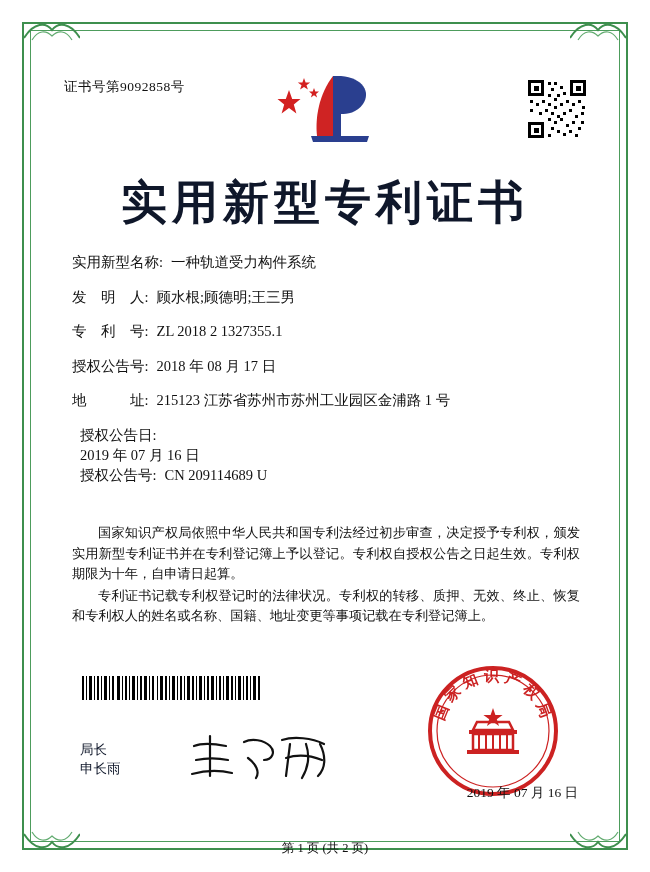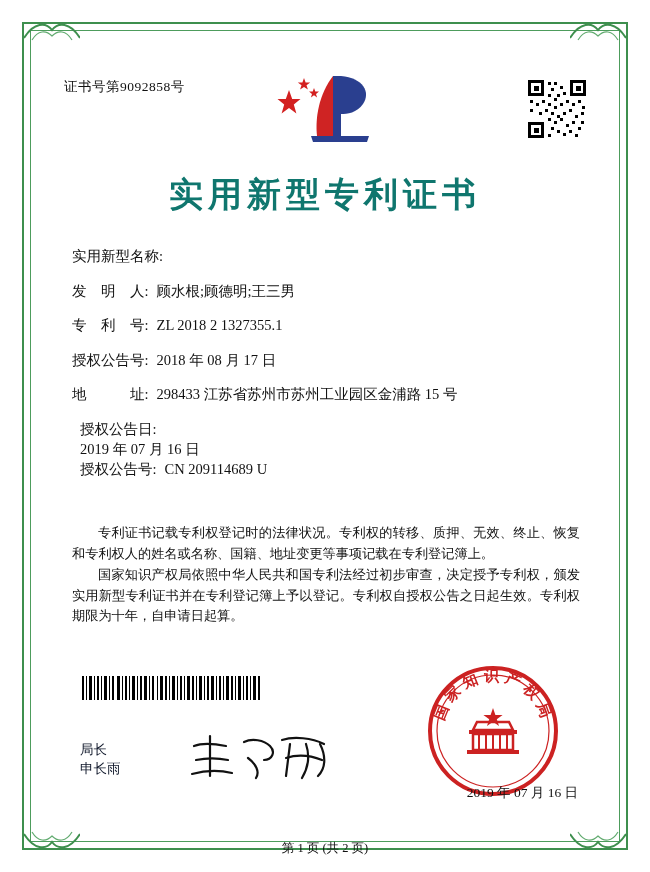--- a/index.html
+++ b/index.html
@@ -75,31 +75,31 @@
     width: 62px;
     height: 62px;
   }
 
   .title {
     position: absolute;
     left: 0;
     right: 0;
     top: 172px;
     text-align: center;
-    font-size: 34px;
+    font-size: 46px;
     font-weight: bold;
     letter-spacing: 5px;
     font-family: "DejaVu Serif", "Liberation Serif", serif;
-    color: #0f766e;
+    color: #0f172a;
   }
 
   .fields {
     position: absolute;
     left: 72px;
-    top: 246px;
+    top: 252px;
     width: 510px;
     font-size: 14.5px;
   }
   .field-row {
     display: flex;
     align-items: baseline;
     margin-bottom: 14.5px;
     line-height: 20px;
   }
   .field-label {
@@ -293,50 +293,51 @@
         <rect x="55" y="43" width="3" height="3"></rect>
       </g>
     </svg>
   </div>
 
   <div class="title">实用新型专利证书</div>
 
   <div class="fields">
     <div class="field-row">
       <span class="field-label">实用新型名称:</span>
+      <span class="field-value">一种轨道受力构件系统</span>
     </div>
     <div class="field-row">
       <span class="field-label">发　明　人:</span>
       <span class="field-value">顾水根;顾德明;王三男</span>
     </div>
     <div class="field-row">
       <span class="field-label">专　利　号:</span>
       <span class="field-value">ZL 2018 2 1327355.1</span>
     </div>
     <div class="field-row">
       <span class="field-label">授权公告号:</span>
       <span class="field-value">2018 年 08 月 17 日</span>
     </div>
     <div class="field-row">
       <span class="field-label">地　　　址:</span>
-      <span class="field-value">298433 江苏省苏州市苏州工业园区金浦路 15 号</span>
+      <span class="field-value">215123 江苏省苏州市苏州工业园区金浦路 1 号</span>
     </div>
     <div class="field-row split">
       <span class="field-label">授权公告日:</span>
       <span class="field-value">2019 年 07 月 16 日</span>
       <span class="field-secondary">
         <span class="field-label">授权公告号:</span>
         <span class="field-value">CN 209114689 U</span>
       </span>
     </div>
   </div>
 
   <div class="paragraphs">
+    <p>国家知识产权局依照中华人民共和国专利法经过初步审查，决定授予专利权，颁发实用新型专利证书并在专利登记簿上予以登记。专利权自授权公告之日起生效。专利权期限为十年，自申请日起算。</p>
     <p>专利证书记载专利权登记时的法律状况。专利权的转移、质押、无效、终止、恢复和专利权人的姓名或名称、国籍、地址变更等事项记载在专利登记簿上。</p>
-    <p>国家知识产权局依照中华人民共和国专利法经过初步审查，决定授予专利权，颁发实用新型专利证书并在专利登记簿上予以登记。专利权自授权公告之日起生效。专利权期限为十年，自申请日起算。</p>
   </div>
 
   <div class="barcode">
     <svg width="178" height="24" viewBox="0 0 178 24" shape-rendering="crispEdges">
       <rect width="178" height="24" fill="#ffffff"></rect>
       <g fill="#000000">
         <rect x="0" y="0" width="2" height="24"></rect>
           <rect x="4" y="0" width="1" height="24"></rect>
         <rect x="7" y="0" width="3" height="24"></rect>
           <rect x="12" y="0" width="1" height="24"></rect>

